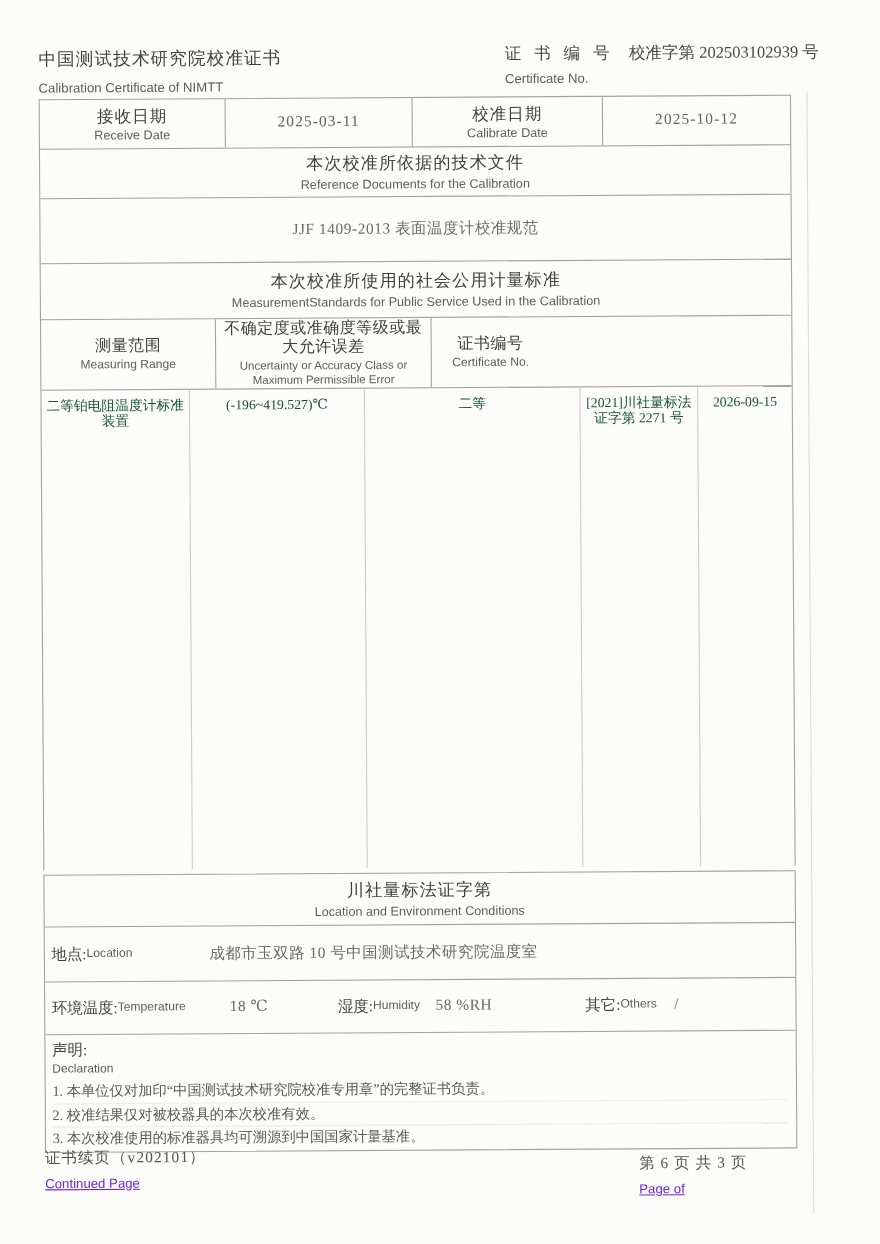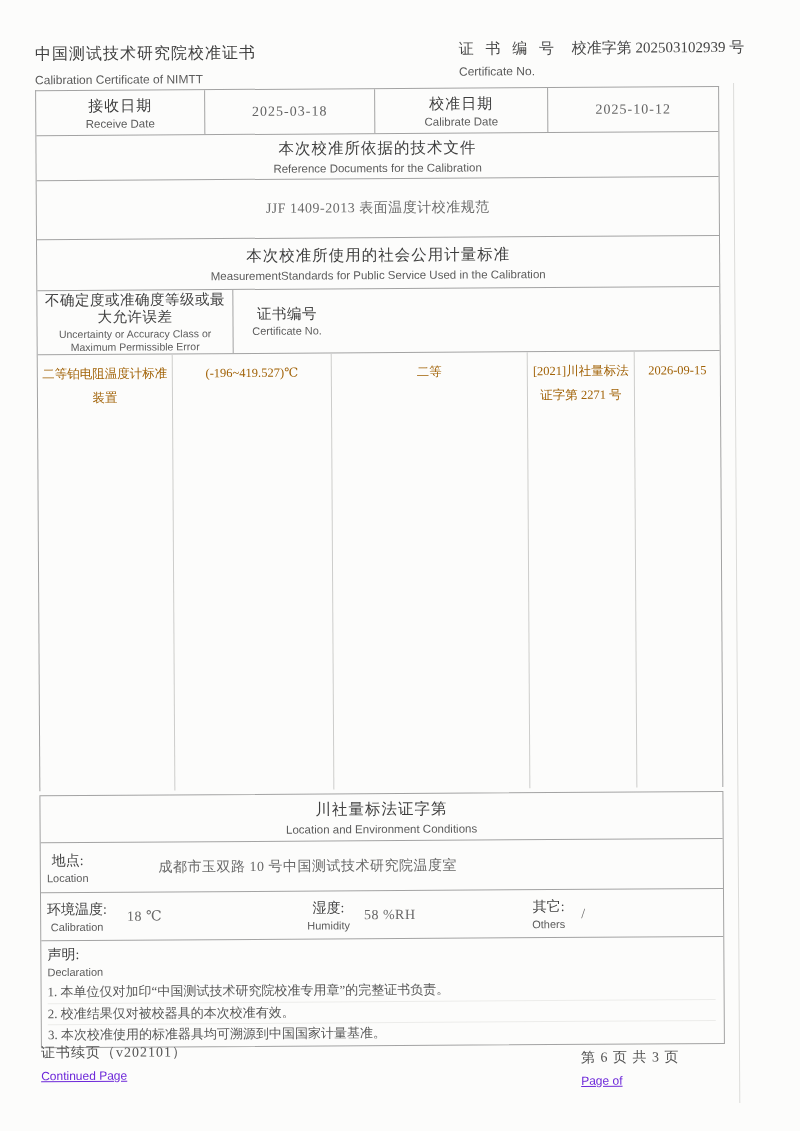--- a/index.html
+++ b/index.html
@@ -44,40 +44,40 @@
 
   .std-header { height:64px; }
   .std-header .cell { text-align:center; padding:2px 3px; }
   .std-header .lbl-cn { font-size:14.5px; line-height:17px; letter-spacing:0.5px; }
   .std-header .lbl-en { font-size:11px; line-height:13px; margin-top:2px; }
   .std-header .c3 .lbl-en { font-size:10.5px; }
 
   .std-body { height:437px; }
   .std-body .cell { justify-content:flex-start; border-right:1px solid #cdcdcb; padding-top:7px; text-align:center; }
   .std-body .cell:last-child { border-right:none; }
-  .body-val { font-size:12.5px; line-height:24px; color:#a16207; padding:0 3px; }
+  .body-val { font-size:12.5px; line-height:14px; color:#14532d; padding:0 3px; }
 
   .c1 { flex:0 0 135px; } .c2 { flex:0 0 159px; } .c3 { flex:0 0 196px; }
   .c4 { flex:0 0 107px; } .c5 { flex:1; }
   .d1 { flex:0 0 169px; } .d2 { flex:0 0 170px; } .d3 { flex:0 0 173px; } .d4 { flex:1; }
 
   
   .loc-box { position:absolute; left:38px; top:793px; width:684px; border:1px solid #a3a3a3; }
   .loc-title { height:46px; }
   .loc-row { height:50px; display:flex; align-items:center; padding-left:6px; }
-  .grp { display:flex; flex-direction:column; justify-content:center;text-align:center; }
+  .grp { display:flex; justify-content:center;text-align:center; }
   .grp .g-cn { font-size:14px; color:#3f3f3f; }
   .grp .g-en { font-size:11px; color:#5c5c5c; margin-top:2px; }
   .g-val { font-size:14px; color:#686868; letter-spacing:0.5px; }
   .loc-val { margin-left:70px; }
   .env-row { height:48px; display:flex; align-items:center; padding-left:6px; }
   .env-g1 { width:260px; display:flex; align-items:center; }
   .env-g2 { width:225px; display:flex; align-items:center; }
   .env-g3 { flex:1; display:flex; align-items:center; }
-  .env-g1 .g-val { margin-left:20px; }
+  .env-g1 .g-val { margin-left:40px; }
   .env-g2 .g-val { margin-left:14px; }
   .env-g3 .g-val { margin-left:16px; }
 
   .decl-row { height:107px; padding:5px 8px 0 6px; }
   .decl-cn { font-size:14px; color:#3f3f3f; }
   .decl-en { font-size:11px; color:#5c5c5c; margin-top:2px; }
   .decl-items { margin-top:4px; }
   .decl-item { font-size:13px; color:#585858; line-height:20.5px; border-bottom:1px solid #ececea; }
   .decl-item:last-child { border-bottom:none; }
 
@@ -109,21 +109,21 @@
     </div>
 
     <div class="main-table">
 
       <div class="row dates-row">
         <div class="cell d1">
           <div class="lbl-cn">接收日期</div>
           <div class="lbl-en sans">Receive Date</div>
         </div>
         <div class="cell d2">
-          <div class="val">2025-03-18</div>
+          <div class="val">2025-03-11</div>
         </div>
         <div class="cell d3">
           <div class="lbl-cn">校准日期</div>
           <div class="lbl-en sans">Calibrate Date</div>
         </div>
         <div class="cell d4">
           <div class="val">2025-10-12</div>
         </div>
       </div>
 
@@ -132,20 +132,24 @@
         <div class="t-en sans">Reference Documents for the Calibration</div>
       </div>
       <div class="ref-content bt">JJF 1409-2013 表面温度计校准规范</div>
 
       <div class="sec-title std-title bt">
         <div class="t-cn">本次校准所使用的社会公用计量标准</div>
         <div class="t-en sans">MeasurementStandards for Public Service Used in the Calibration</div>
       </div>
 
       <div class="row std-header bt">
+        <div class="cell c2">
+          <div class="lbl-cn">测量范围</div>
+          <div class="lbl-en sans">Measuring Range</div>
+        </div>
         <div class="cell c3">
           <div class="lbl-cn">不确定度或准确度等级或最大允许误差</div>
           <div class="lbl-en sans">Uncertainty or Accuracy Class or Maximum Permissible Error</div>
         </div>
         <div class="cell c4">
           <div class="lbl-cn">证书编号</div>
           <div class="lbl-en sans">Certificate No.</div>
         </div>
       </div>
 
@@ -179,21 +183,21 @@
           <div class="g-cn">地点:</div>
           <div class="g-en sans">Location</div>
         </div>
         <div class="g-val loc-val">成都市玉双路 10 号中国测试技术研究院温度室</div>
       </div>
 
       <div class="env-row bt">
         <div class="env-g1">
           <div class="grp">
             <div class="g-cn">环境温度:</div>
-            <div class="g-en sans">Calibration</div>
+            <div class="g-en sans">Temperature</div>
           </div>
           <div class="g-val">18 ℃</div>
         </div>
         <div class="env-g2">
           <div class="grp">
             <div class="g-cn">湿度:</div>
             <div class="g-en sans">Humidity</div>
           </div>
           <div class="g-val">58 %RH</div>
         </div>

